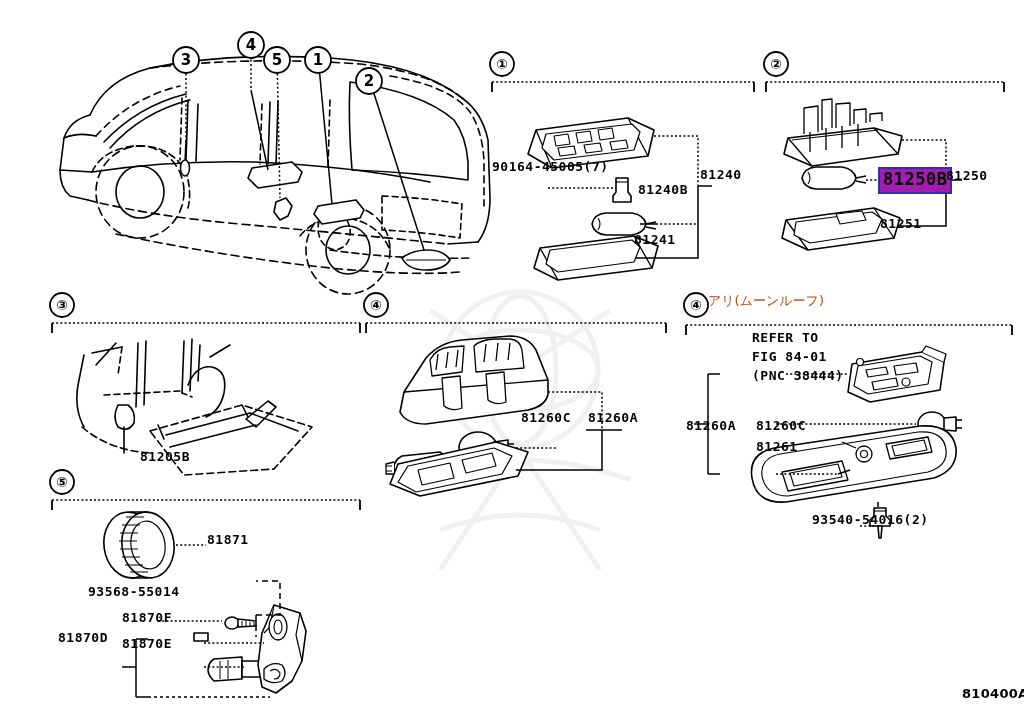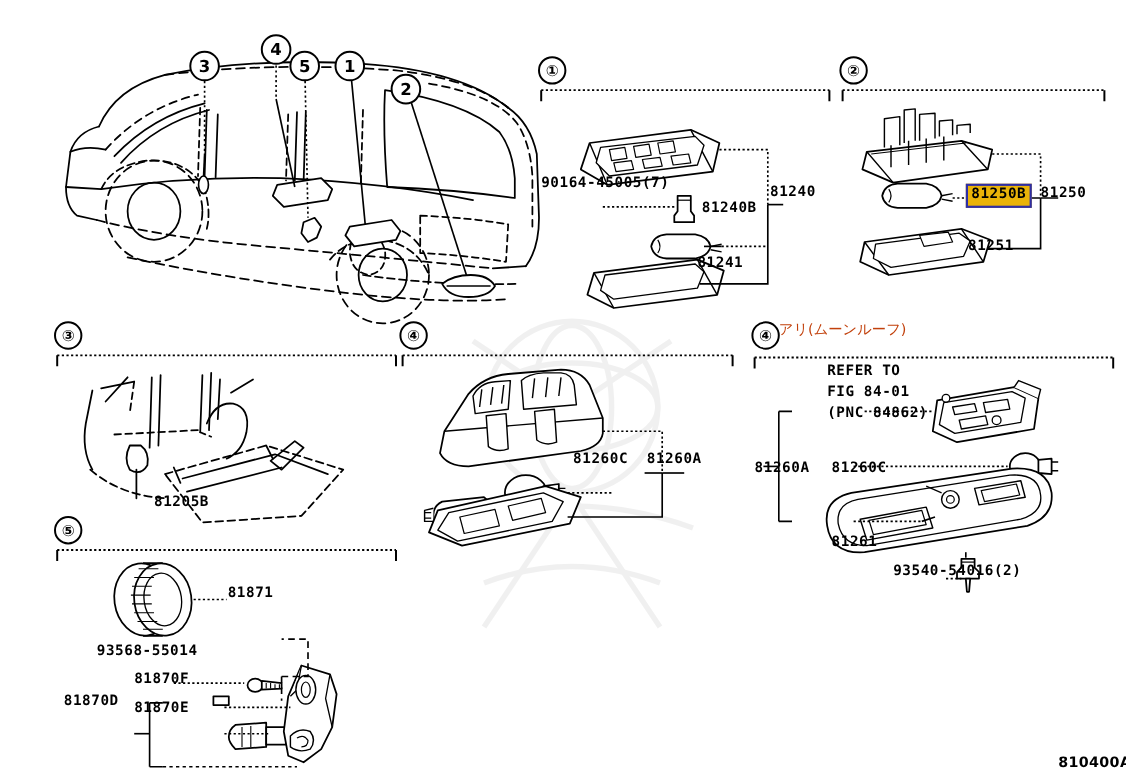--- a/index.html
+++ b/index.html
@@ -34,27 +34,27 @@
     position:absolute;
     font-family:"DejaVu Sans", sans-serif;
     font-weight:bold;
     font-size:13px;
     letter-spacing:0.3px;
     white-space:nowrap;
     color:#000;
   }
   .hl{
     position:absolute;
-    background:#eab308;
+    background:#a21caf;
     border:2px solid #2f2fa6;
     box-sizing:border-box;
     padding:1px 3px 2px 3px;
     font-family:"DejaVu Sans Mono", monospace;
     font-weight:bold;
-    font-size:13px;
+    font-size:17px;
     letter-spacing:0.5px;
     white-space:nowrap;
     color:#000;
     line-height:1.15;
   }
   svg{position:absolute;top:0;left:0;overflow:visible;}
   .wm{position:absolute;opacity:0.055;pointer-events:none;}
 </style>
 </head>
 <body>
@@ -399,24 +399,24 @@
       <path d="M86 94 L226 94" stroke-dasharray="2 2.2"></path>
       <path d="M86 144 L148 144" stroke-dasharray="2 2.2"></path>
       <path d="M148 144 L160 140"></path>
 
       <path d="M188 172 L188 180" stroke-dasharray="5 4"></path>
       <path d="M170 196 L184 196" stroke-dasharray="2 2.2"></path>
     </g>
   </svg>
   <div class="lbl" style="left:752px;top:331px;">REFER TO</div>
   <div class="lbl" style="left:752px;top:350px;">FIG 84-01</div>
-  <div class="lbl" style="left:752px;top:369px;">(PNC 84862)</div>
+  <div class="lbl" style="left:752px;top:369px;">(PNC 38444)</div>
   <div class="lbl" style="left:686px;top:419px;">81260A</div>
   <div class="lbl" style="left:756px;top:419px;">81260C</div>
-  <div class="lbl" style="left:756px;top:440px;margin-top:46px;">81261</div>
+  <div class="lbl" style="left:756px;top:440px;">81261</div>
   <div class="lbl" style="left:792px;top:513px;margin-left:20px;">93540-54016(2)</div>
 
   <svg width="320" height="40" viewBox="0 0 320 40" style="left:48px;top:470px;">
     <circle cx="14" cy="12" r="12" fill="#fff" stroke="#000" stroke-width="1.8"></circle>
     <text x="14" y="17" fill="#000" font-family="DejaVu Sans, sans-serif" font-size="14" font-weight="bold" text-anchor="middle">⑤</text>
     <path d="M4 30 L312 30" stroke="#000" stroke-width="1.6" stroke-dasharray="2 2.2" fill="none"></path>
     <path d="M4 30 L4 40 M312 30 L312 40" stroke="#000" stroke-width="1.8" fill="none"></path>
   </svg>
 
   <svg width="320" height="190" viewBox="0 0 320 190" style="left:58px;top:505px;">

